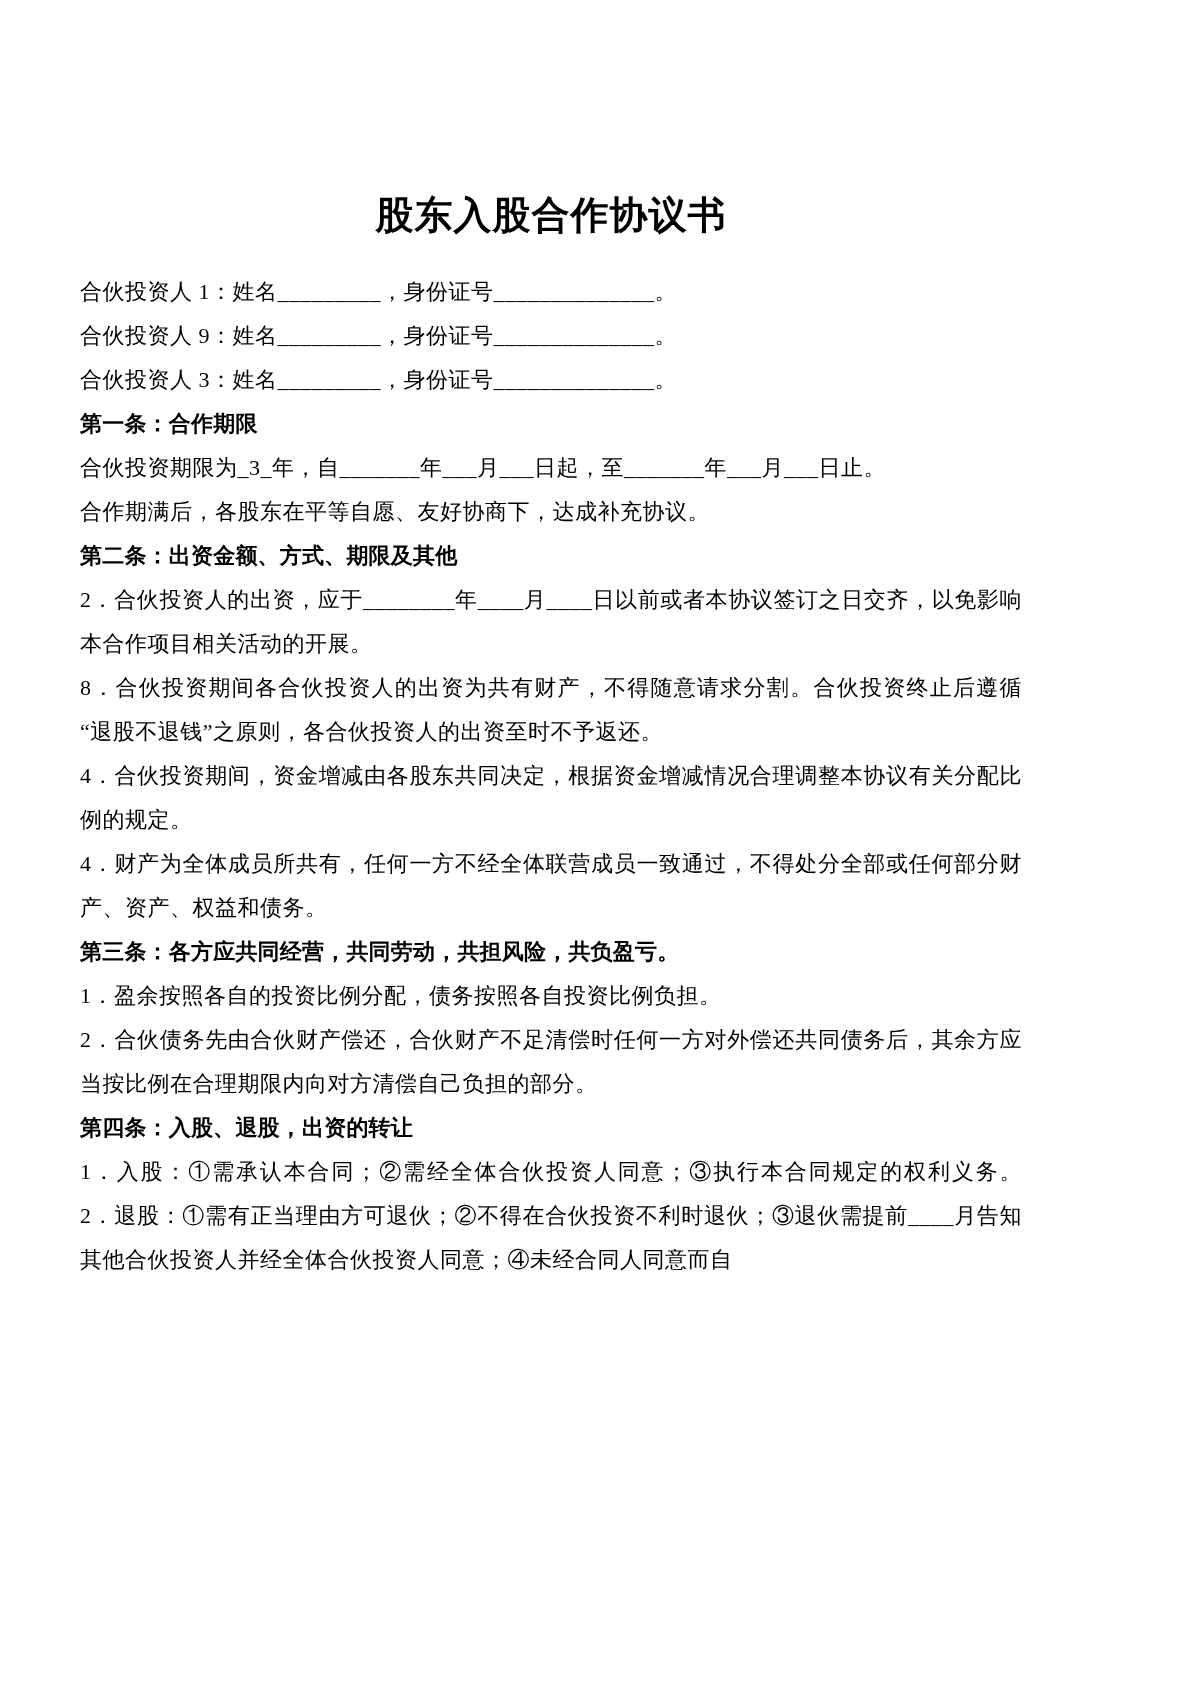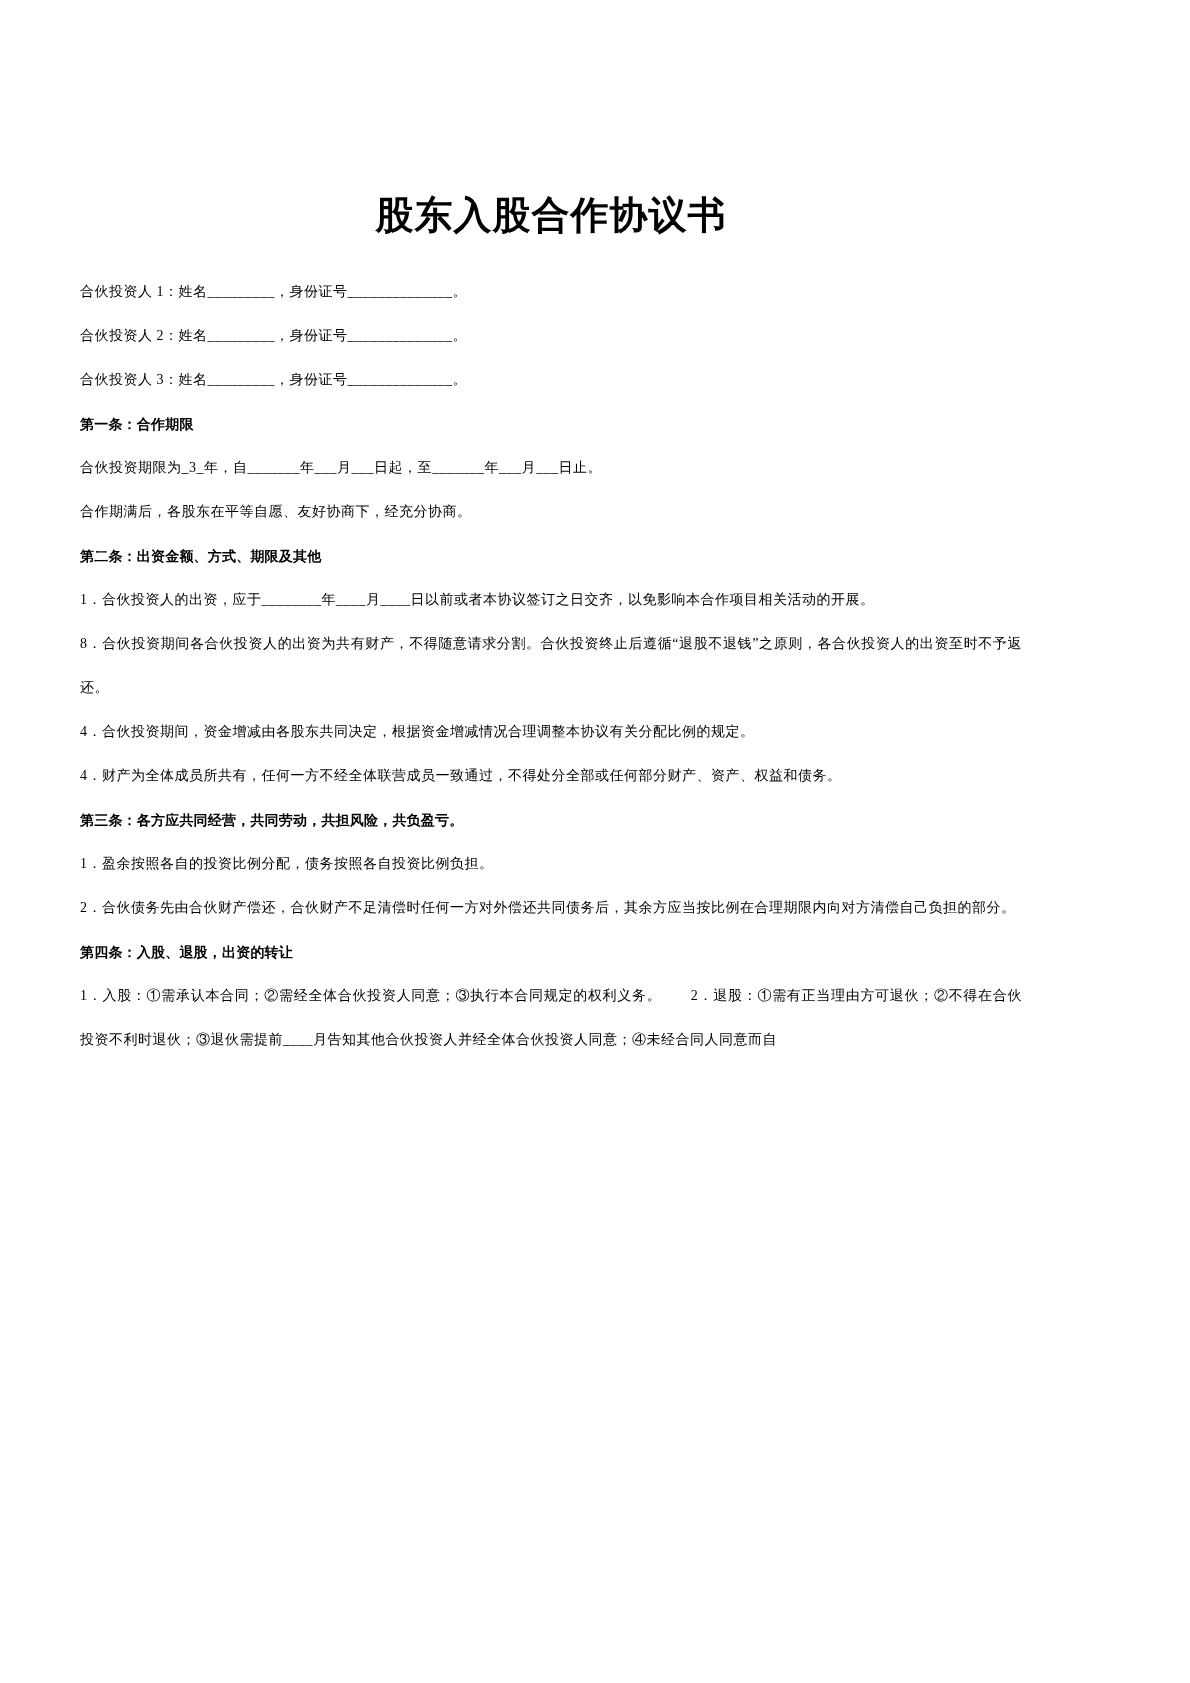--- a/index.html
+++ b/index.html
@@ -23,50 +23,50 @@
     margin: 0 0 26px 0;
     font-size: 38px;
     line-height: 58px;
     font-weight: bold;
     text-align: center;
     letter-spacing: 1px;
     font-family: "Liberation Serif", "DejaVu Serif", serif;
   }
   .line {
     margin: 0;
-    font-size: 14px;
+    font-size: 22px;
     line-height: 44px;
     letter-spacing: 0.5px;
     text-align: justify;
     text-justify: inter-ideograph;
     word-break: break-all;
   }
   .line.heading {
     font-weight: bold;
     font-family: "Liberation Sans", "DejaVu Sans", sans-serif;
     letter-spacing: 0.2px;
   }
 </style>
 </head>
 <body>
 
 <div class="page">
 
   <h1 class="doc-title">股东入股合作协议书</h1>
 
   <p class="line">合伙投资人 1：姓名_________，身份证号______________。</p>
-  <p class="line">合伙投资人 2：姓名_________，身份证号______________。</p>
+  <p class="line">合伙投资人 9：姓名_________，身份证号______________。</p>
   <p class="line">合伙投资人 3：姓名_________，身份证号______________。</p>
 
   <p class="line heading">第一条：合作期限</p>
   <p class="line">合伙投资期限为_3_年，自_______年___月___日起，至_______年___月___日止。</p>
-  <p class="line">合作期满后，各股东在平等自愿、友好协商下，经充分协商。</p>
+  <p class="line">合作期满后，各股东在平等自愿、友好协商下，达成补充协议。</p>
 
   <p class="line heading">第二条：出资金额、方式、期限及其他</p>
-  <p class="line">1．合伙投资人的出资，应于________年____月____日以前或者本协议签订之日交齐，以免影响本合作项目相关活动的开展。</p>
+  <p class="line">2．合伙投资人的出资，应于________年____月____日以前或者本协议签订之日交齐，以免影响本合作项目相关活动的开展。</p>
   <p class="line">8．合伙投资期间各合伙投资人的出资为共有财产，不得随意请求分割。合伙投资终止后遵循“退股不退钱”之原则，各合伙投资人的出资至时不予返还。</p>
   <p class="line">4．合伙投资期间，资金增减由各股东共同决定，根据资金增减情况合理调整本协议有关分配比例的规定。</p>
   <p class="line">4．财产为全体成员所共有，任何一方不经全体联营成员一致通过，不得处分全部或任何部分财产、资产、权益和债务。</p>
 
   <p class="line heading">第三条：各方应共同经营，共同劳动，共担风险，共负盈亏。</p>
   <p class="line">1．盈余按照各自的投资比例分配，债务按照各自投资比例负担。</p>
   <p class="line">2．合伙债务先由合伙财产偿还，合伙财产不足清偿时任何一方对外偿还共同债务后，其余方应当按比例在合理期限内向对方清偿自己负担的部分。</p>
 
   <p class="line heading">第四条：入股、退股，出资的转让</p>
   <p class="line">1．入股：①需承认本合同；②需经全体合伙投资人同意；③执行本合同规定的权利义务。　　2．退股：①需有正当理由方可退伙；②不得在合伙投资不利时退伙；③退伙需提前____月告知其他合伙投资人并经全体合伙投资人同意；④未经合同人同意而自</p>

